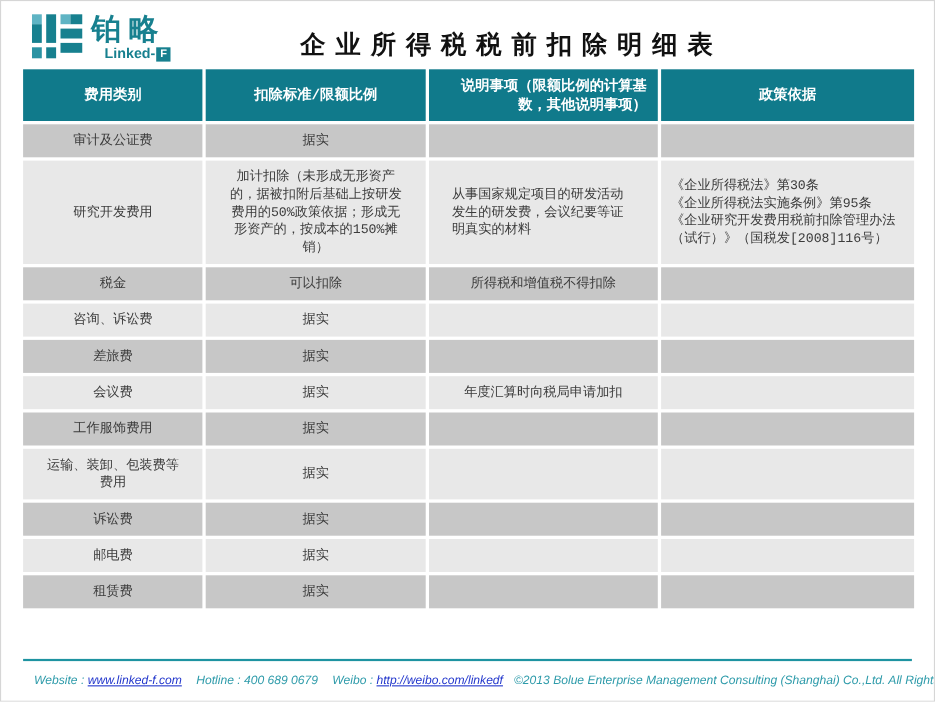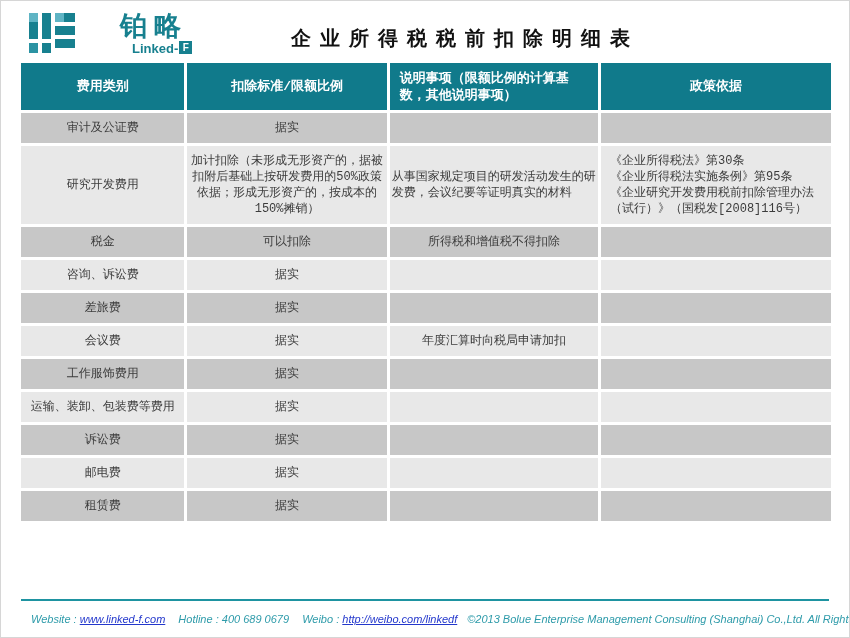--- a/index.html
+++ b/index.html
@@ -12,44 +12,44 @@
     position: relative;
     width: 850px; height: 638px;
     background: #ffffff;
     border: 1px solid #d6d6d6;
     overflow: hidden;
   }
 
   
   .brand {
     position: absolute; left: 28px; top: 10px;
-    display: flex; align-items: flex-start; gap: 37px;
+    display: flex; align-items: flex-start;
   }
   .brand-mark { width: 46px; height: 46px; margin-right: 8px; }
   .brand-text { display: flex; flex-direction: column; }
   .brand-cn {
     color: #17808F; font-weight: bold; font-size: 27px;
     letter-spacing: 7px; line-height: 30px;
     font-family: "Liberation Sans", sans-serif;
   }
   .brand-en {
     color: #17808F; font-weight: bold; font-size: 13px;
-    line-height: 15px; display: flex; align-items: flex-start; padding-left: 12px;
+    line-height: 15px; display: flex; align-items: flex-end; padding-left: 12px;
   }
   .brand-en .boxed-f {
     display: inline-flex; align-items: center; justify-content: center;
     width: 13px; height: 13px; margin-left: 1px;
     background: #17808F; color: #ffffff; font-size: 10px; font-weight: bold;
   }
   .page-title {
     position: absolute; left: 0; right: 0; top: 24px;
     text-align: center;
     font-family: "Liberation Serif", "DejaVu Serif", serif;
     font-weight: bold; color: #111111;
-    font-size: 20px; letter-spacing: 9px;
+    font-size: 23px; letter-spacing: 9px;
     padding-left: 80px; 
   }
 
   
   .table-wrap { position: absolute; left: 17px; top: 59px; width: 816px; font-family: Liberation Mono, monospace; }
   table.deduction {
     width: 100%;
     border-collapse: separate;
     border-spacing: 3px;
     table-layout: fixed;
@@ -60,25 +60,25 @@
   col.c4 { width: 28.7%; }
   th {
     background: #107A8B;
     color: #ffffff;
     font-size: 13px; font-weight: bold;
     height: 47px;
     padding: 4px 10px;
     text-align: center;
     line-height: 17px;
   }
-  th.th-note { text-align: left; }
+  th.th-note { text-align: right; }
   td {
     font-size: 12px;
     color: #3b3b3b;
-    padding: 7px 2px;
+    padding: 7px 21px;
     line-height: 16px;
     vertical-align: middle;
     text-align: center;
   }
   tbody tr:nth-child(odd) td { background: #C7C7C7; }
   tbody tr:nth-child(even) td { background: #E8E8E8; }
   td.td-note .cell-inner { display: inline-block; text-align: left; }
   td.td-policy {
     text-align: left;
     white-space: pre-line;

